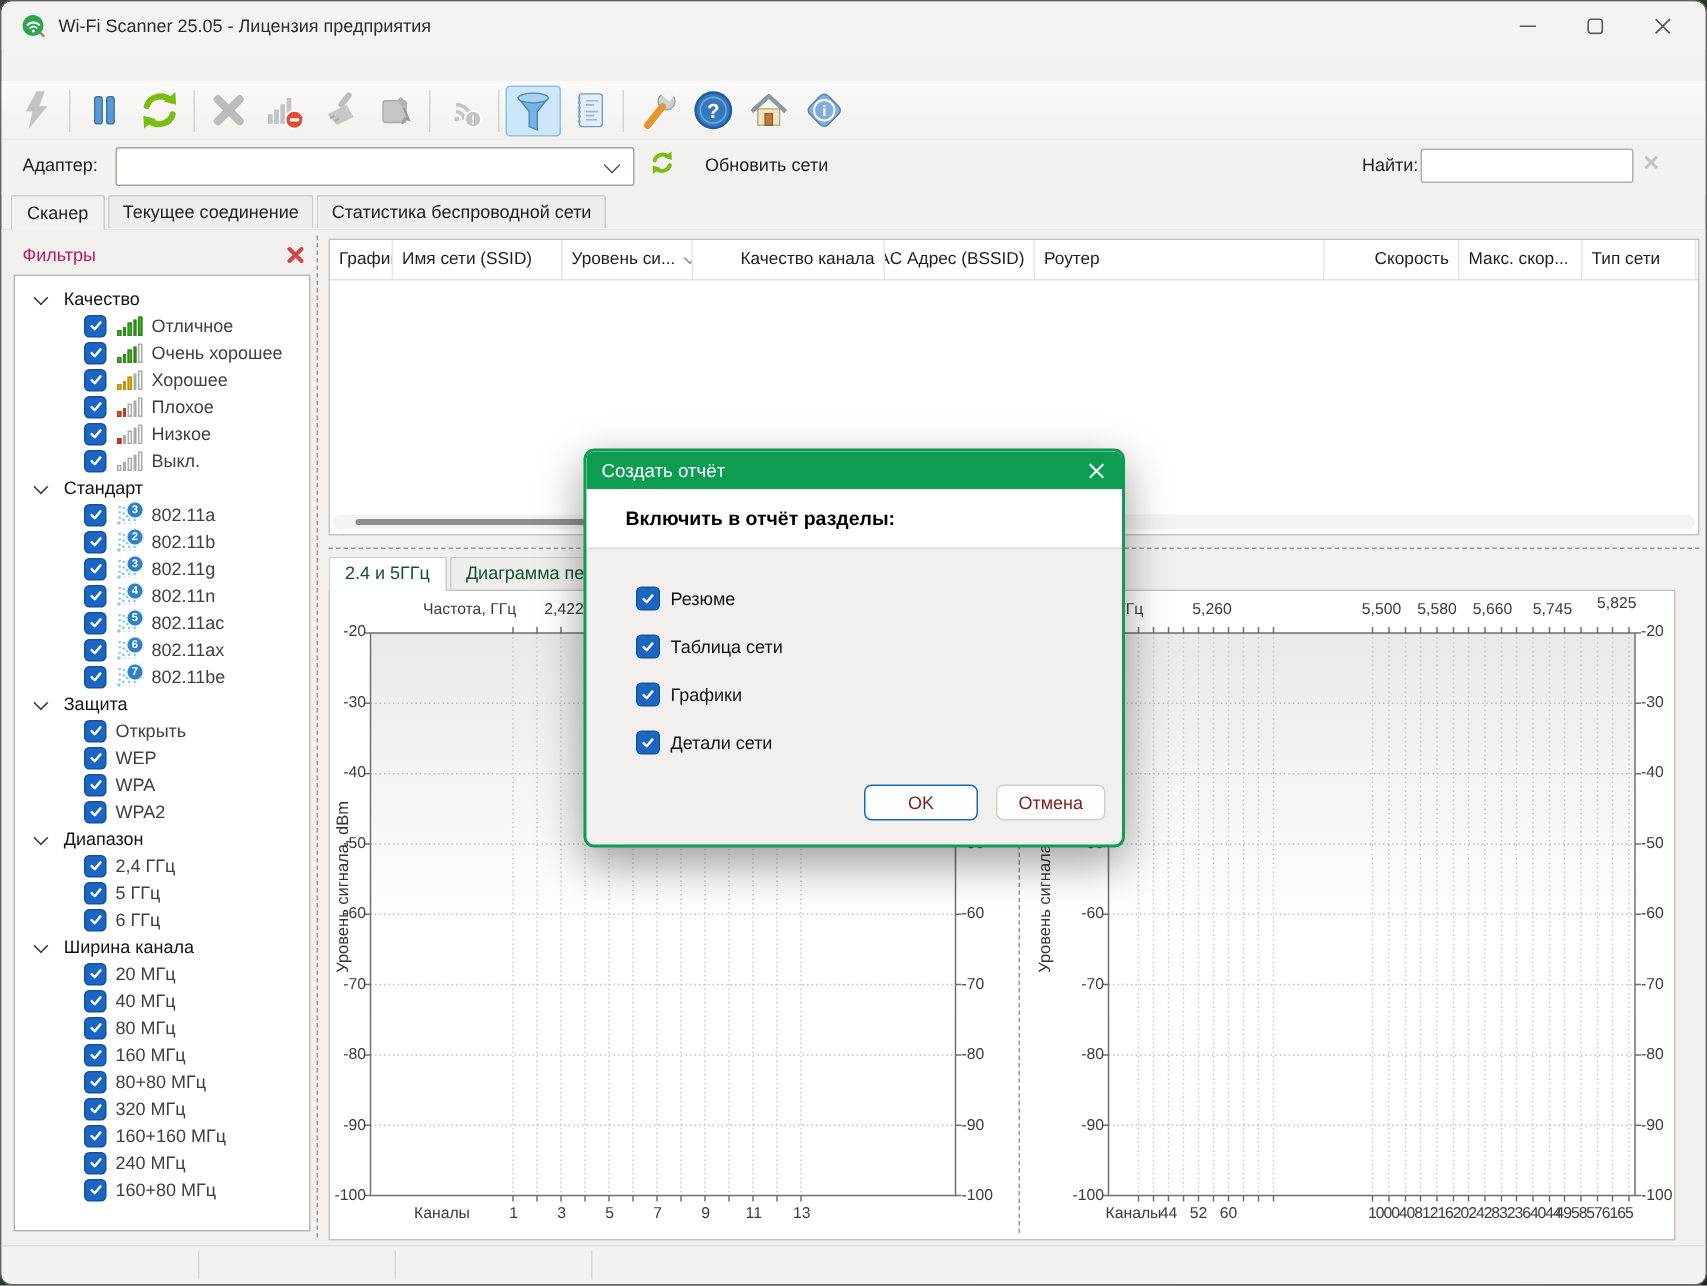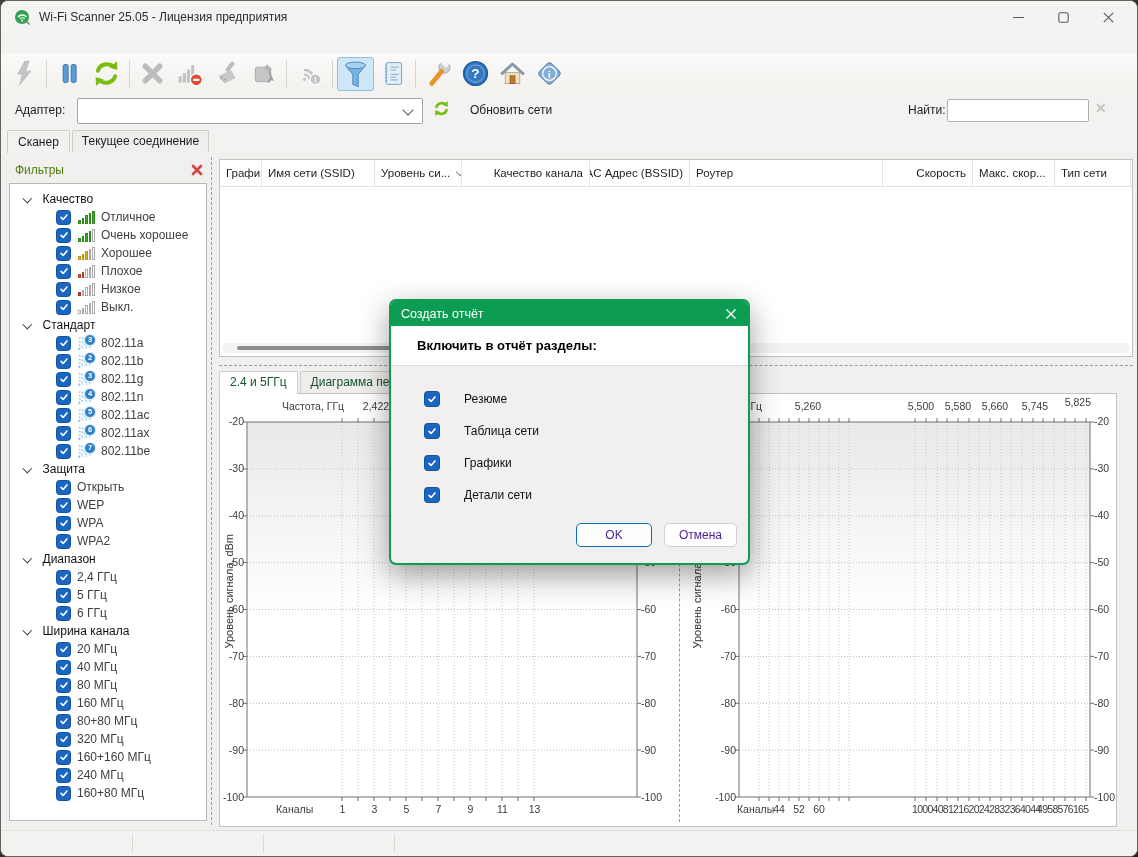--- a/index.html
+++ b/index.html
@@ -43,21 +43,21 @@
   .findclear{position:absolute;left:1094px;top:8px;font-size:14px;font-weight:bold;color:#c4c3c1;line-height:1;}
   
   .tabstrip{position:absolute;left:0;top:129px;right:0;height:23px;border-bottom:1px solid #cfcdc9;display:flex;align-items:flex-start;padding-left:6px;}
   .mtab{font-size:12px;color:#1e1e1e;padding:3px 9px 4px;border:1px solid #cfcdc9;border-bottom:none;background:#efeeec;margin-right:2px;border-radius:2px 2px 0 0;}
   .mtab.active{background:#f3f2f1;padding:4px 10px 5px;margin-bottom:-1px;border-bottom:1px solid #f3f2f1;}
   
   .main{position:absolute;left:0;top:152px;right:0;bottom:25px;background:#f1f0ee;}
   
   .sidebar{position:absolute;left:8px;top:6px;width:198px;bottom:10px;}
   .sbheader{height:22px;display:flex;align-items:center;justify-content:space-between;padding:0 4px 0 6px;}
-  .sbtitle{font-size:12px;color:#4d7c0f;}
+  .sbtitle{font-size:12px;color:#be185d;}
   .sbclose svg{display:block;}
   .treebox{position:absolute;left:0;top:24px;right:0;bottom:0;background:#fff;border:1px solid #b9b7b3;overflow:hidden;padding-top:6px;box-sizing:border-box;}
   .trow{height:18px;display:flex;align-items:center;}
   .trow .chev{width:5.5px;height:5.5px;border-color:#3c3c3c;margin:0 0 2px 14px;}
   .sectitle{font-size:12px;color:#111;margin-left:12px;}
   .titem{padding-left:46px;}
   .cb{width:15px;height:15px;border-radius:3.5px;background:#1b66c2;border:1px solid #12519e;display:flex;align-items:center;justify-content:center;flex:0 0 auto;box-sizing:border-box;}
   .cb svg{width:10px;height:10px;display:block;}
   .ficon{position:relative;width:18px;height:14px;margin-left:6px;display:none;flex:0 0 auto;}
   .ficon.sig-exc,.ficon.sig-vg,.ficon.sig-good,.ficon.sig-poor,.ficon.sig-low,.ficon.sig-off,.ficon.wifi{display:inline-block;}
@@ -117,24 +117,24 @@
   .xch{position:absolute;top:409px;left:114px;width:209px;display:flex;justify-content:space-between;font-size:10.5px;color:#3c3c3c;}
   .xch span{width:17px;text-align:center;}
   .crowd{letter-spacing:-0.7px;}
   
   .dialog{position:absolute;left:388px;top:298px;width:361px;height:266px;background:#f1f0ef;border:2px solid #0c9d52;border-radius:7px;box-shadow:0 10px 30px rgba(0,0,0,.38);z-index:50;box-sizing:border-box;overflow:hidden;}
   .dlgtitle{position:absolute;left:0;top:0;right:0;height:25px;background:#0c9d52;display:flex;align-items:center;padding:0 10px;color:#fff;font-size:12.5px;}
   .dlgclose{position:absolute;right:8px;top:4px;width:18px;height:18px;display:flex;align-items:center;justify-content:center;}
   .dlgwhite{position:absolute;left:0;top:25px;right:0;height:39px;background:#fff;border-bottom:1px solid #dddcda;}
   .dlgheading{position:absolute;left:26px;top:12px;font-size:13px;font-weight:bold;color:#000;}
   .dlgbody{position:absolute;left:0;top:65px;right:0;bottom:0;}
-  .dlgrow{position:absolute;left:33px;display:flex;align-items:center;gap:24px;}
+  .dlgrow{position:absolute;left:33px;display:flex;align-items:center;gap:7px;}
   .dlgrow .cb{width:16px;height:16px;}
   .dlgrow .dlabel{font-size:12px;color:#111;}
-  .dlgbtn{position:absolute;height:24px;border-radius:5px;background:#fefefe;font-size:12px;color:#4c1d95;display:flex;align-items:center;justify-content:center;box-sizing:border-box;}
+  .dlgbtn{position:absolute;height:24px;border-radius:5px;background:#fefefe;font-size:12px;color:#7f1d1d;display:flex;align-items:center;justify-content:center;box-sizing:border-box;}
   .btn-ok{left:185px;top:222px;width:76px;border:1.5px solid #0f6cbd;}
   .btn-cancel{left:273px;top:222px;width:73px;border:1px solid #d2d0ce;}
   
   .statusbar{position:absolute;left:0;bottom:0;right:0;height:25px;background:#f3f2f0;border-top:1px solid #e1dfdb;}
   .stsep{position:absolute;top:3px;bottom:3px;width:1px;background:#dbd9d5;}
 </style>
 </head>
 <body>
 
 <div class="window">
@@ -295,20 +295,21 @@
       <span class="lbl">Обновить сети</span>
     </div>
     <span class="lbl findlbl">Найти:</span>
     <input class="findbox" value="" style="">
     <span class="findclear">✕</span>
   </div>
 
   <div class="tabstrip">
     <span class="mtab active">Сканер</span>
     <span class="mtab">Текущее соединение</span>
+    <span class="mtab">Статистика беспроводной сети</span>
   </div>
 
   <div class="main">
 
     <div class="sidebar">
       <div class="sbheader">
         <span class="sbtitle">Фильтры</span>
         <span class="sbclose">
           <svg width="12" height="12" viewBox="0 0 12 12">
               <path d="M2 2L10 10M10 2L2 10" stroke="#d64541" stroke-width="2.6" stroke-linecap="round"></path>

